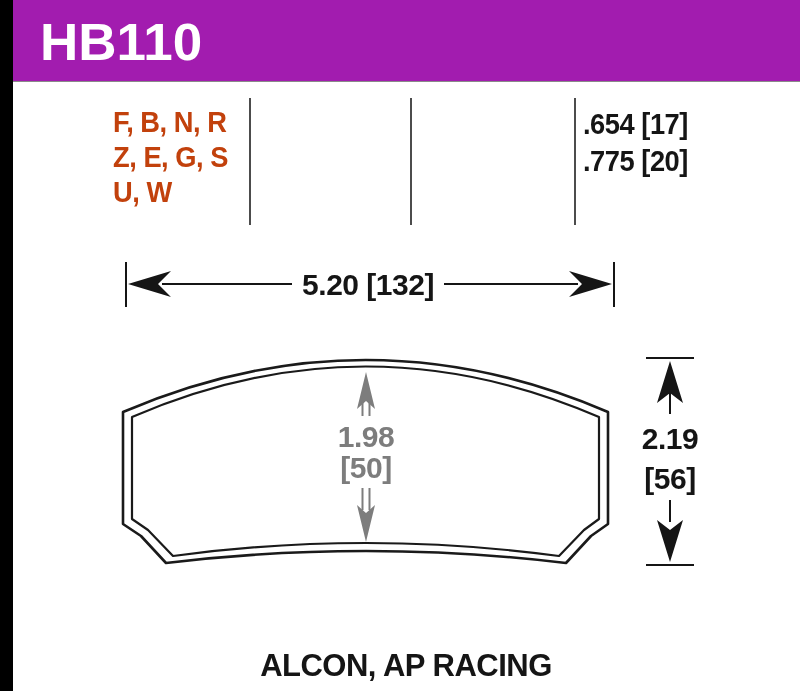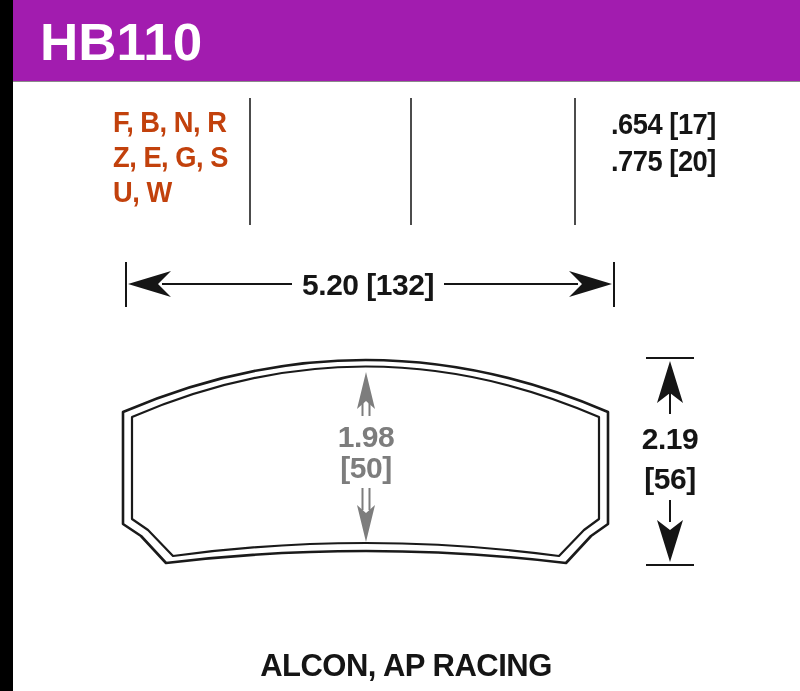--- a/index.html
+++ b/index.html
@@ -20,21 +20,21 @@
     transform:scaleX(1.02);transform-origin:left center;
   }
   
   .left-strip{left:0;top:0;width:13px;height:691px;background:#000000;}
   
   .compounds{left:113px;top:105px;color:#c2410c;}
   .compounds .line, .thickness .line{
     font-size:29px;font-weight:bold;line-height:35px;letter-spacing:-0.5px;
     transform:scaleX(0.94);transform-origin:left center;white-space:nowrap;
   }
-  .thickness{left:583px;top:106px;color:#151515;margin-left:28px;}
+  .thickness{left:583px;top:106px;color:#151515;}
   .thickness .line{line-height:37px;}
   .divider{
     top:98px;height:127px;width:2px;background:#4c4c4c;
   }
   .d1{left:249px;} .d2{left:410px;} .d3{left:574px;}
   
   .drawing-svg{left:0;top:0;width:800px;height:691px;}
   .dim-text{
     font-family:"Liberation Sans", sans-serif;
     font-size:30px;font-weight:bold;letter-spacing:-0.5px;

